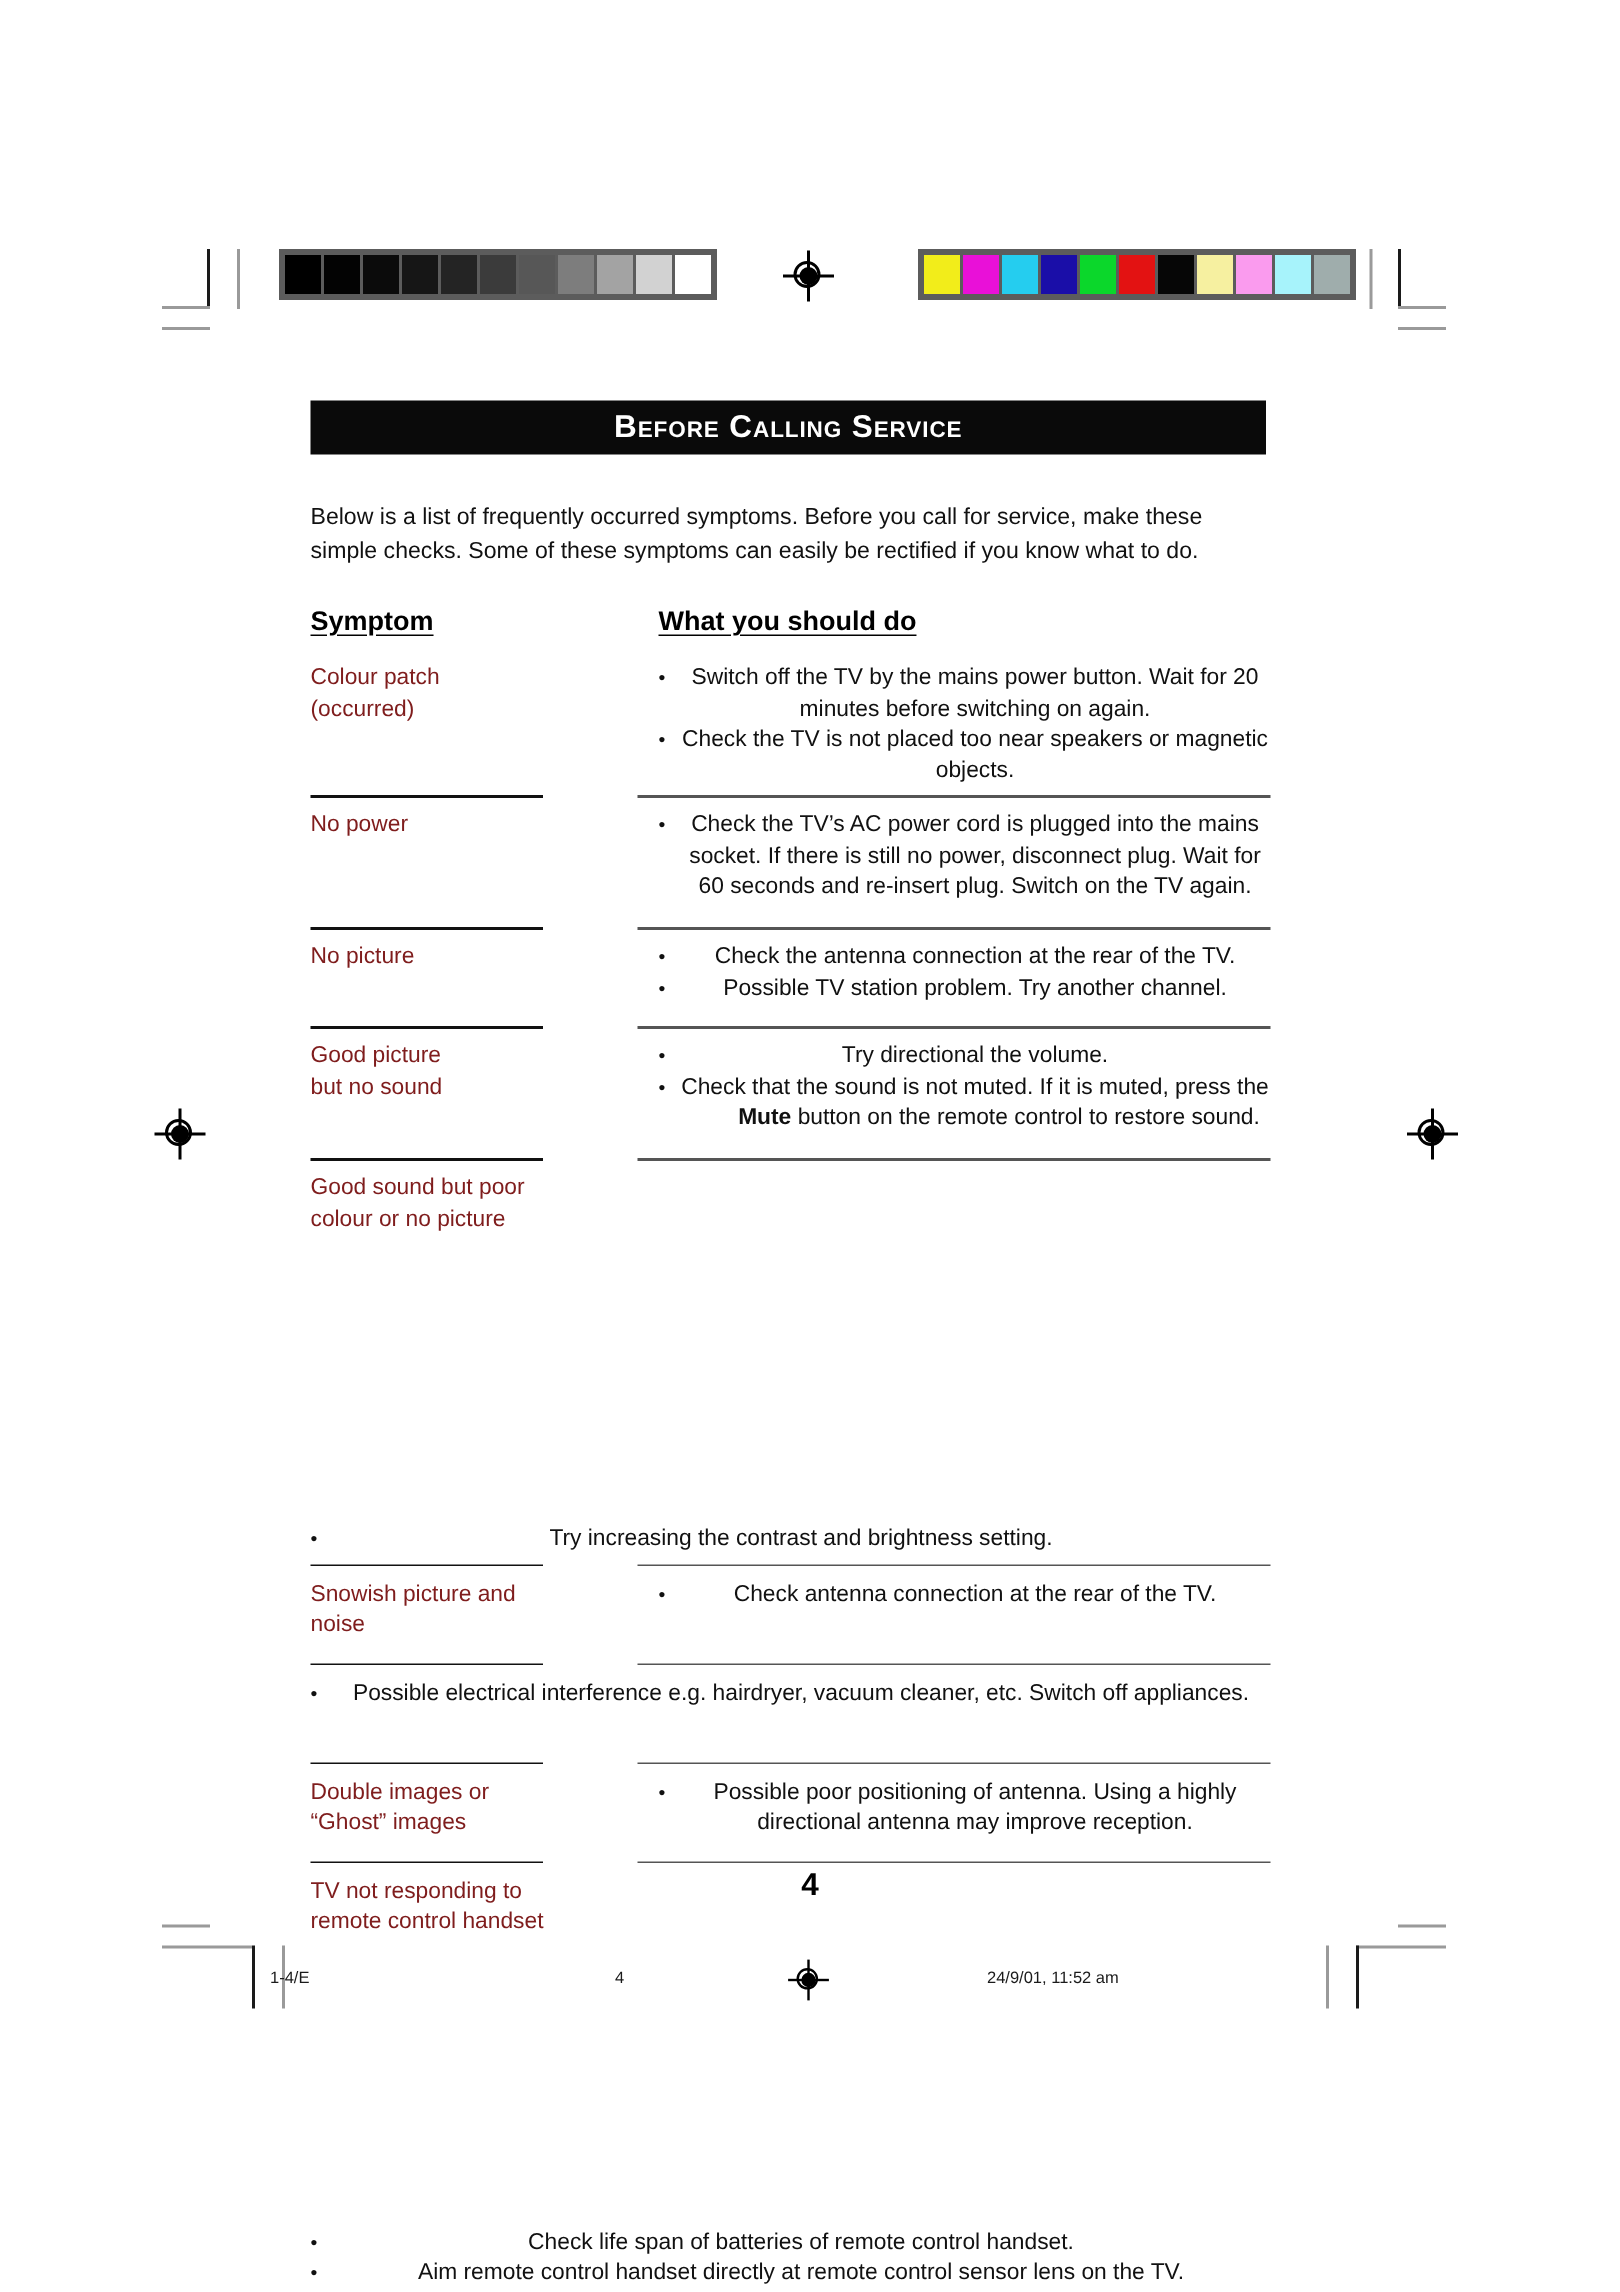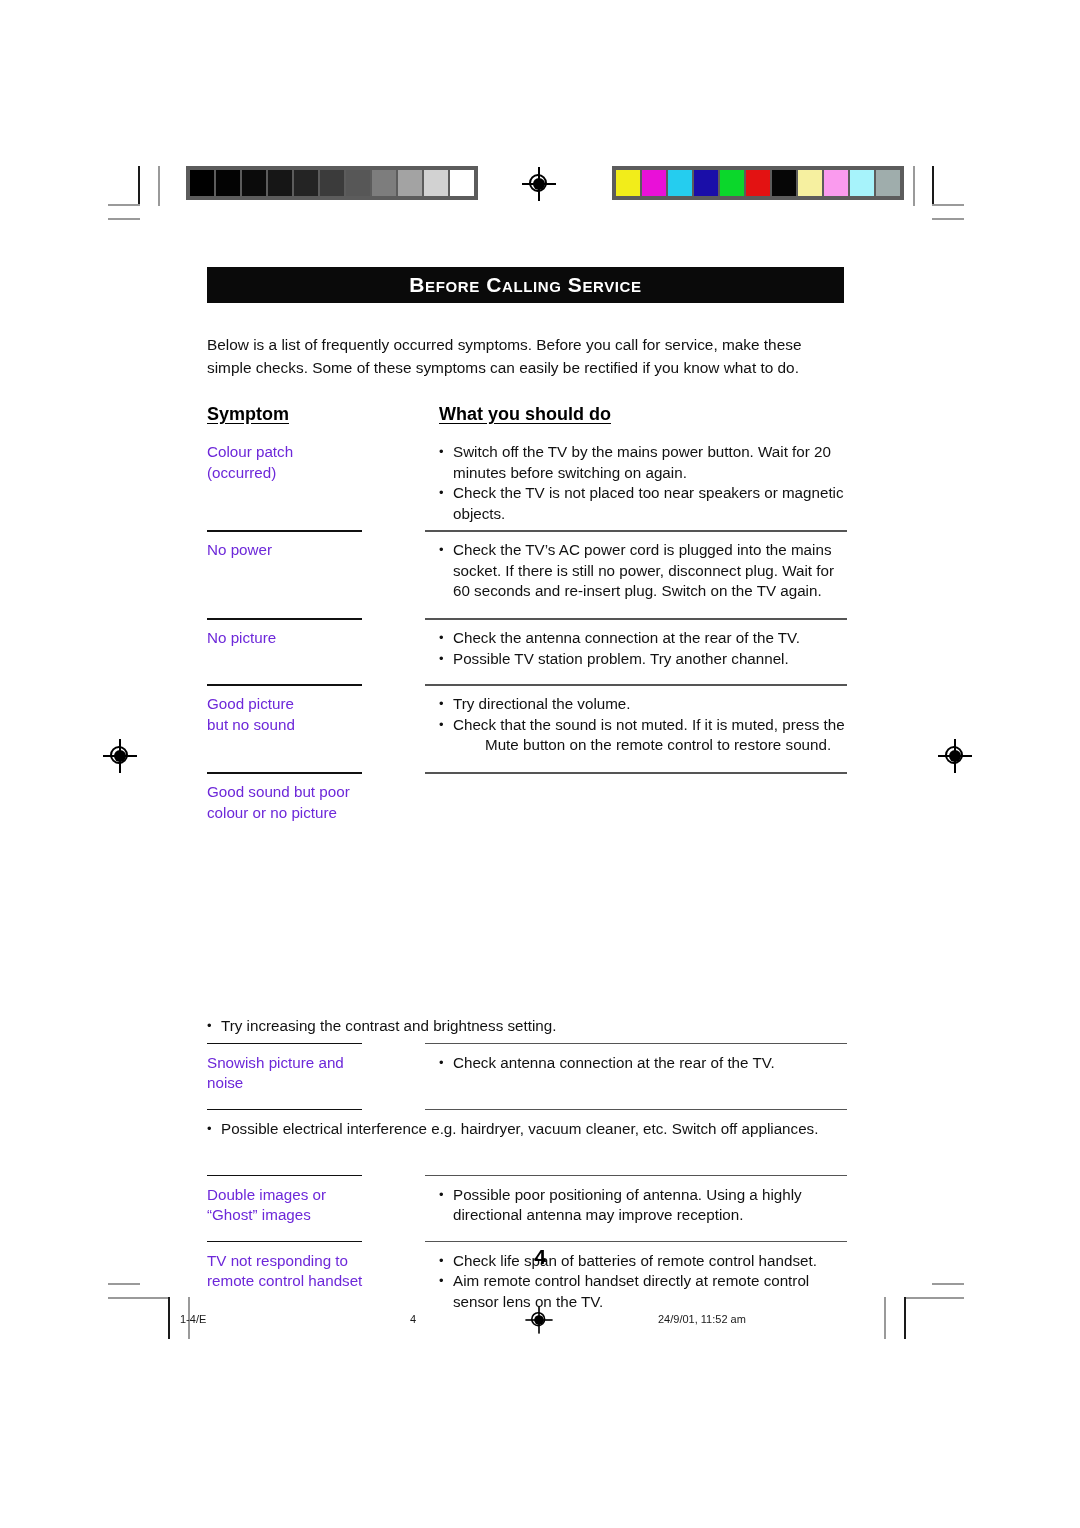--- a/index.html
+++ b/index.html
@@ -119,41 +119,41 @@
   }
   .row {
     position: relative;
     display: flex;
   }
   .cell-sym {
     width: 232px;
     flex: 0 0 232px;
     font-size: 15.2px;
     line-height: 20.5px;
-    color: #6d28d9;
+    color: #7f1d1d;
     padding-top: 2px;
   }
   .cell-act {
     flex: 1 1 auto;
     font-size: 15.2px;
     line-height: 20.5px;
     color: #111;
     padding-top: 2px;
   }
   .bullet-line {
     display: flex;
     align-items: flex-start;
   }
   .bullet-line .dot {
     flex: 0 0 14px;
     font-size: 13px;
     line-height: 20.5px;
   }
-  .bullet-line .txt { flex: 1 1 auto; }
-  .txt b { font-weight: normal; margin-left: 32px; }
+  .bullet-line .txt { flex: 1 1 auto; text-align: center; }
+  .txt b { font-weight: bold; margin-left: 32px; }
 
   
   .rules {
     position: relative;
     height: 14px;
   }
   .rule-left {
     position: absolute;
     left: 0;
     top: 6px;
@@ -407,21 +407,21 @@
         <div class="bullet-line">
           <span class="dot">•</span>
           <span class="txt">Possible poor positioning of antenna. Using a highly directional  antenna may improve reception.</span>
         </div>
       </div>
     </div>
     <div class="rules">
       <div class="rule-left"></div>
       <div class="rule-right"></div>
     </div>
-    <div class="row" style="min-height: 60px;">
+    <div class="row" style="min-height: 60px; flex-direction: column;">
       <div class="cell-sym">
         <div>TV not responding to</div>
         <div>remote control handset</div>
       </div>
       <div class="cell-act">
         <div class="bullet-line">
           <span class="dot">•</span>
           <span class="txt">Check life span of batteries of remote control handset.</span>
         </div>
         <div class="bullet-line">

